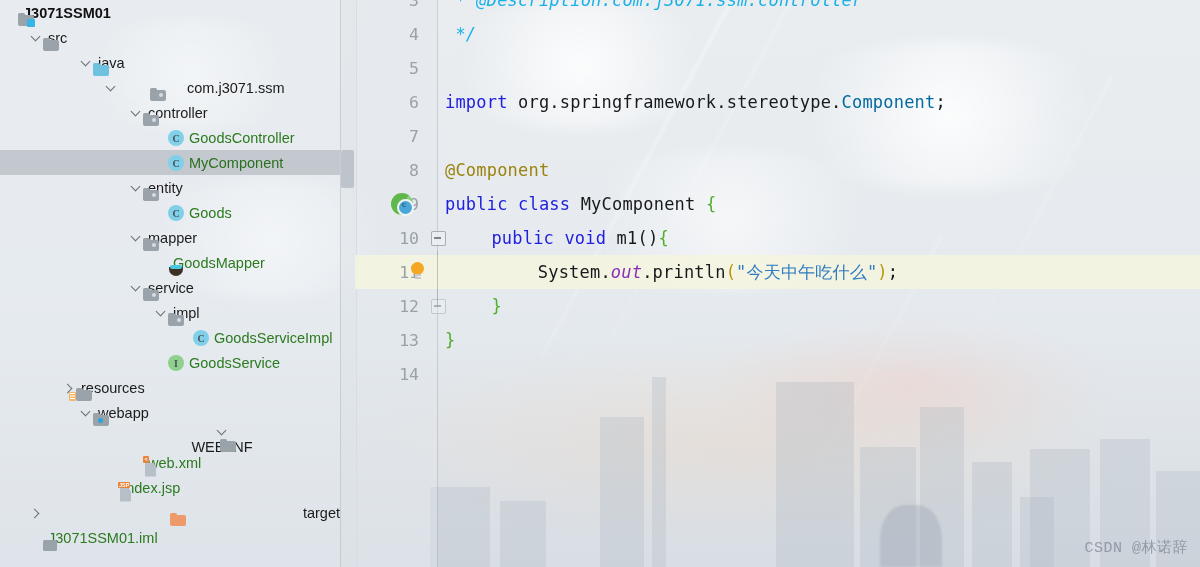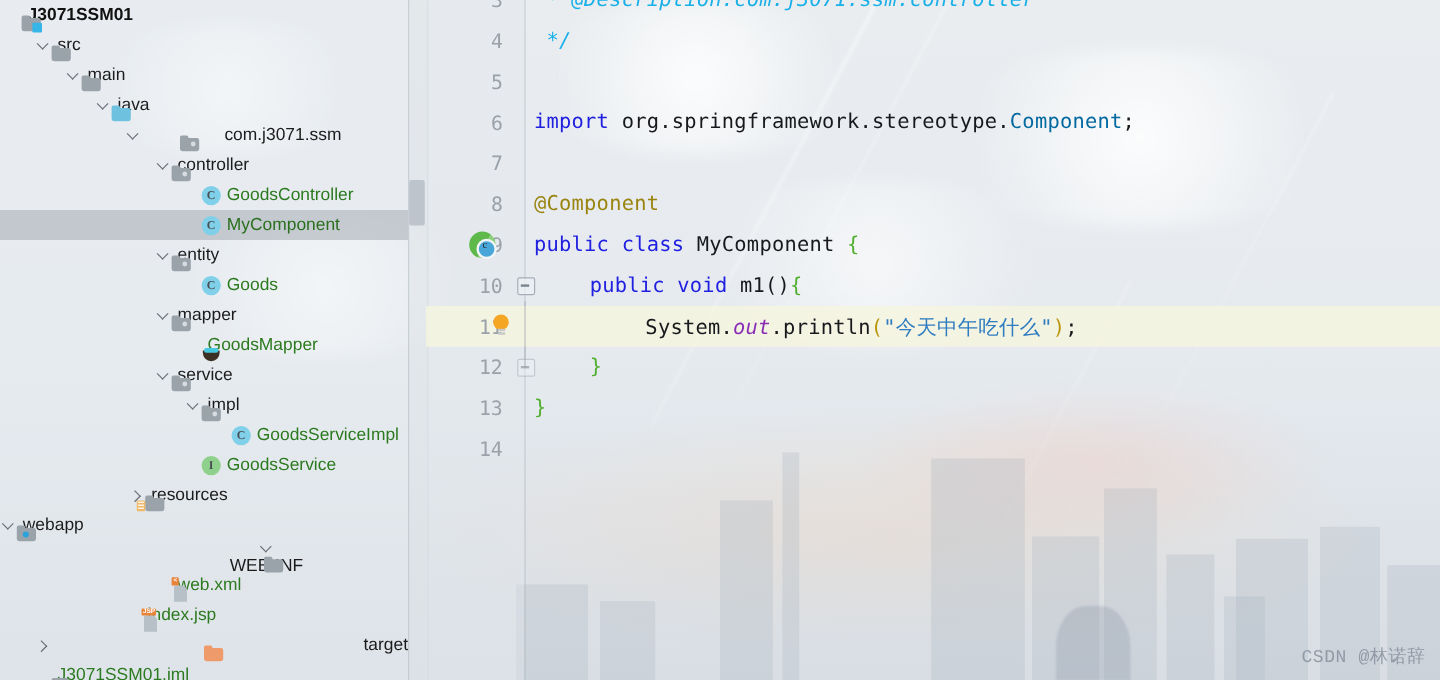--- a/index.html
+++ b/index.html
@@ -361,25 +361,20 @@
         <div class="row" style="padding-left: 4px;">
           <span class="arrow none"></span>
           <span class="icon"><span class="f-mod"><span class="chip"></span></span></span>
           <span class="label bold">J3071SSM01</span>
         </div>
         <div class="row" style="padding-left: 29px;">
           <span class="arrow down"></span>
           <span class="icon"><span class="f-plain"></span></span>
           <span class="label">src</span>
         </div>
-        <div class="row" style="padding-left: 54px;">
-          <span class="arrow down"></span>
-          <span class="icon"><span class="f-plain"></span></span>
-          <span class="label">main</span>
-        </div>
         <div class="row" style="padding-left: 79px;">
           <span class="arrow down"></span>
           <span class="icon"><span class="f-src"></span></span>
           <span class="label">java</span>
         </div>
         <div class="row" style="padding-left: 104px; gap: 32px;">
           <span class="arrow down"></span>
           <span class="icon"><span class="f-pkg"><span class="dot"></span></span></span>
           <span class="label">com.j3071.ssm</span>
         </div>
@@ -431,26 +426,26 @@
         <div class="row" style="padding-left: 179px;">
           <span class="arrow none"></span>
           <span class="icon"><span class="g-class">C</span></span>
           <span class="label green">GoodsServiceImpl</span>
         </div>
         <div class="row" style="padding-left: 154px;">
           <span class="arrow none"></span>
           <span class="icon"><span class="g-iface">I</span></span>
           <span class="label green">GoodsService</span>
         </div>
-        <div class="row" style="padding-left: 79px; margin-left: 28px;">
+        <div class="row" style="padding-left: 62px;">
           <span class="arrow right"></span>
           <span class="icon"><span class="f-res"><span class="lines"></span></span></span>
           <span class="label">resources</span>
         </div>
-        <div class="row" style="">
+        <div class="row" style="padding-left: 79px;">
           <span class="arrow down"></span>
           <span class="icon"><span class="f-web"><span class="dot"></span></span></span>
           <span class="label">webapp</span>
         </div>
         <div class="row" style="padding-left: 104px; flex-direction: column;">
           <span class="arrow down"></span>
           <span class="icon"><span class="f-plain"></span></span>
           <span class="label">WEB-INF</span>
         </div>
         <div class="row" style="padding-left: 129px;">

